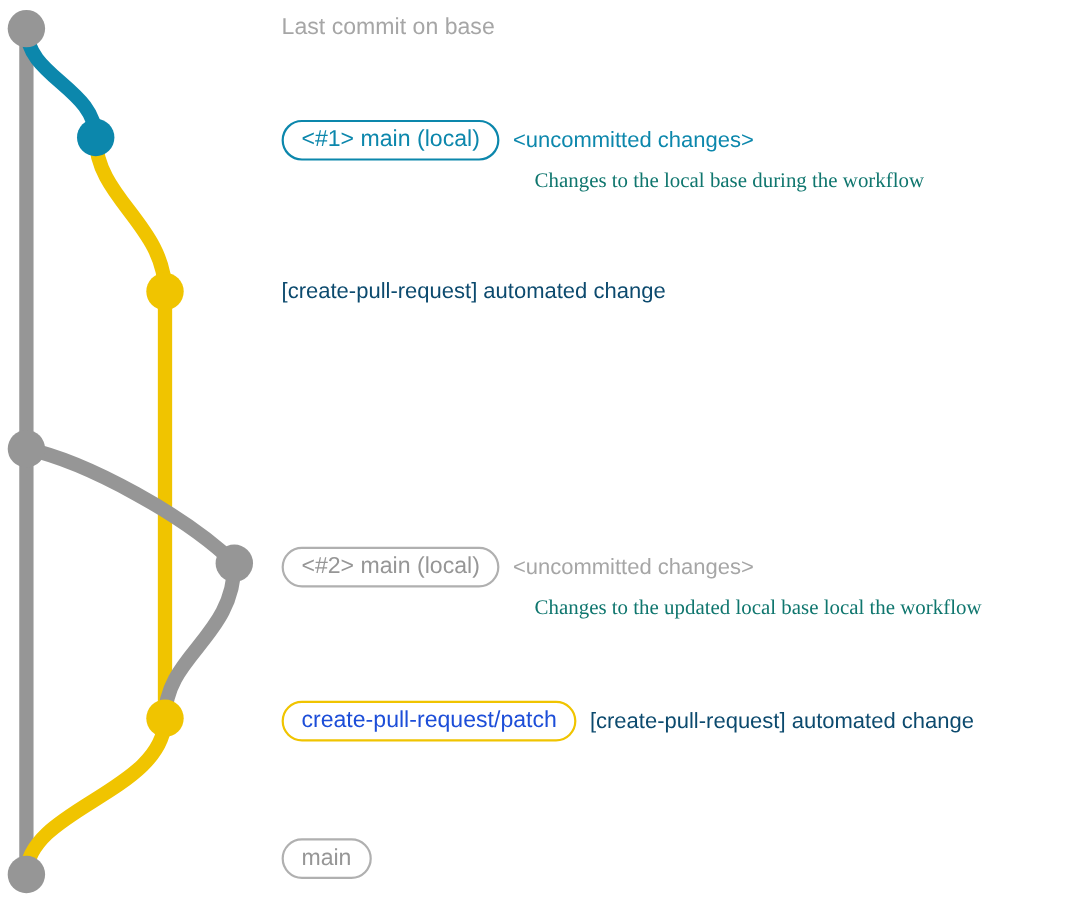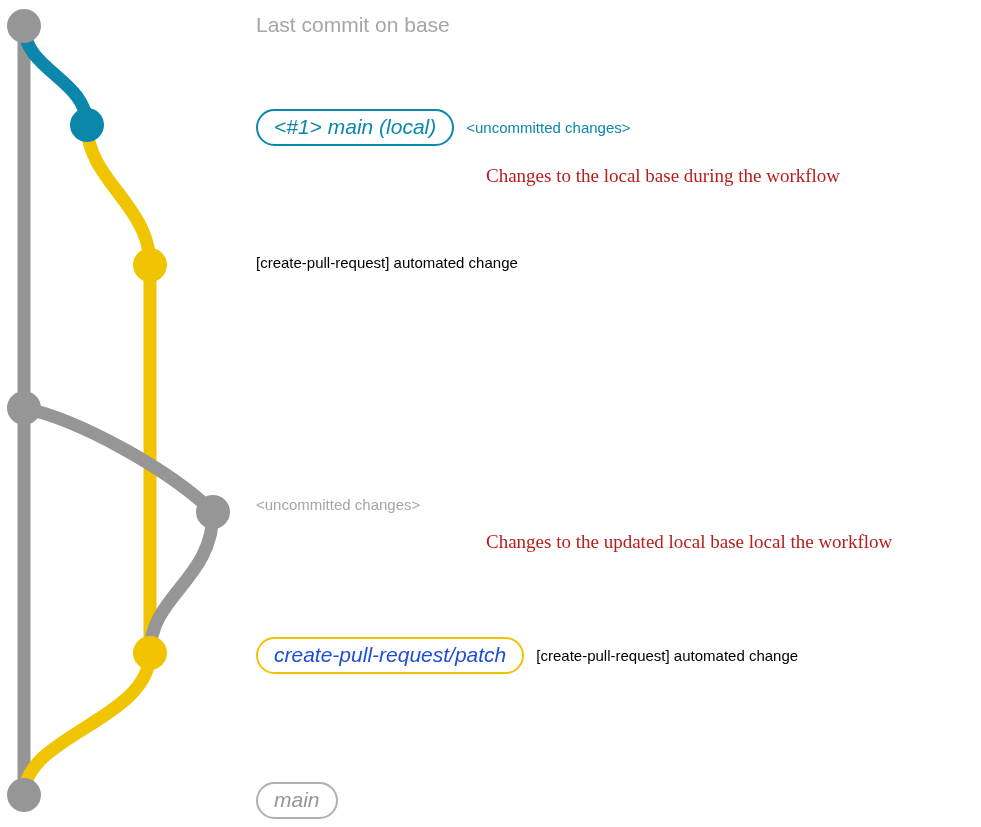--- a/index.html
+++ b/index.html
@@ -45,46 +45,45 @@
     justify-content: center;
     border: 2px solid #b91c1c;
     border-radius: 19px;
     padding: 5px 16px 7px 16px;
     font-size: 21px;
     line-height: 1;
     color: #969696;
     background: transparent;
     box-sizing: border-box;
     margin-right: 12px;
-    font-style: italic;
   }
   .pill-blue { border-color: #0c87ac; color: #0c87ac; }
   .pill-yellow { border-color: #f0c400; color: #1d4ed8; }
   .pill-gray { border-color: #b0b0b0; color: #969696; }
   .subject {
-    font-size: 15px;
+    font-size: 20px;
     line-height: 1;
     white-space: nowrap;
   }
   .subject-blue { color: #0c87ac; }
-  .subject-yellow { color: #000000; }
+  .subject-yellow { color: #0c4a6e; }
   .subject-gray { color: #a6a6a6; }
   .heading {
     font-size: 21px;
     line-height: 1;
     color: #a6a6a6;
     white-space: nowrap;
   }
   .desc {
     font-family: "Liberation Serif", serif;
     font-size: 19px;
     line-height: 1;
-    color: #b91c1c;
+    color: #0f766e;
     white-space: nowrap;
-    margin-top: 20px;
+    margin-top: 9px;
   }
 </style>
 </head>
 <body>
 
 <div id="diagram">
 
   <svg id="graph-svg" viewBox="0 0 981 827" aria-hidden="true">
     <g fill="none" stroke-width="13" stroke-linecap="round" stroke-linejoin="round">
 
@@ -130,31 +129,32 @@
 
   <div class="row" style="top:255px; left:256px;">
     <div class="row-main">
       <span class="subject subject-yellow">[create-pull-request] automated change</span>
     </div>
   </div>
 
 
   <div class="row" style="top:497px; left:256px;">
     <div class="row-main">
+      <span class="pill pill-gray">&lt;#2&gt; main (local)</span>
       <span class="subject subject-gray">&lt;uncommitted changes&gt;</span>
     </div>
     <div class="desc" style="margin-left:230px;">Changes to the updated local base local the workflow</div>
   </div>
 
   <div class="row" style="top:637px; left:256px;">
     <div class="row-main">
       <span class="pill pill-yellow">create-pull-request/patch</span>
       <span class="subject subject-yellow">[create-pull-request] automated change</span>
     </div>
   </div>
 
-  <div class="row" style="top:782px; left:256px;">
+  <div class="row" style="top:762px; left:256px;">
     <div class="row-main">
       <span class="pill pill-gray">main</span>
     </div>
   </div>
 
 </div>
 
 </body></html>

